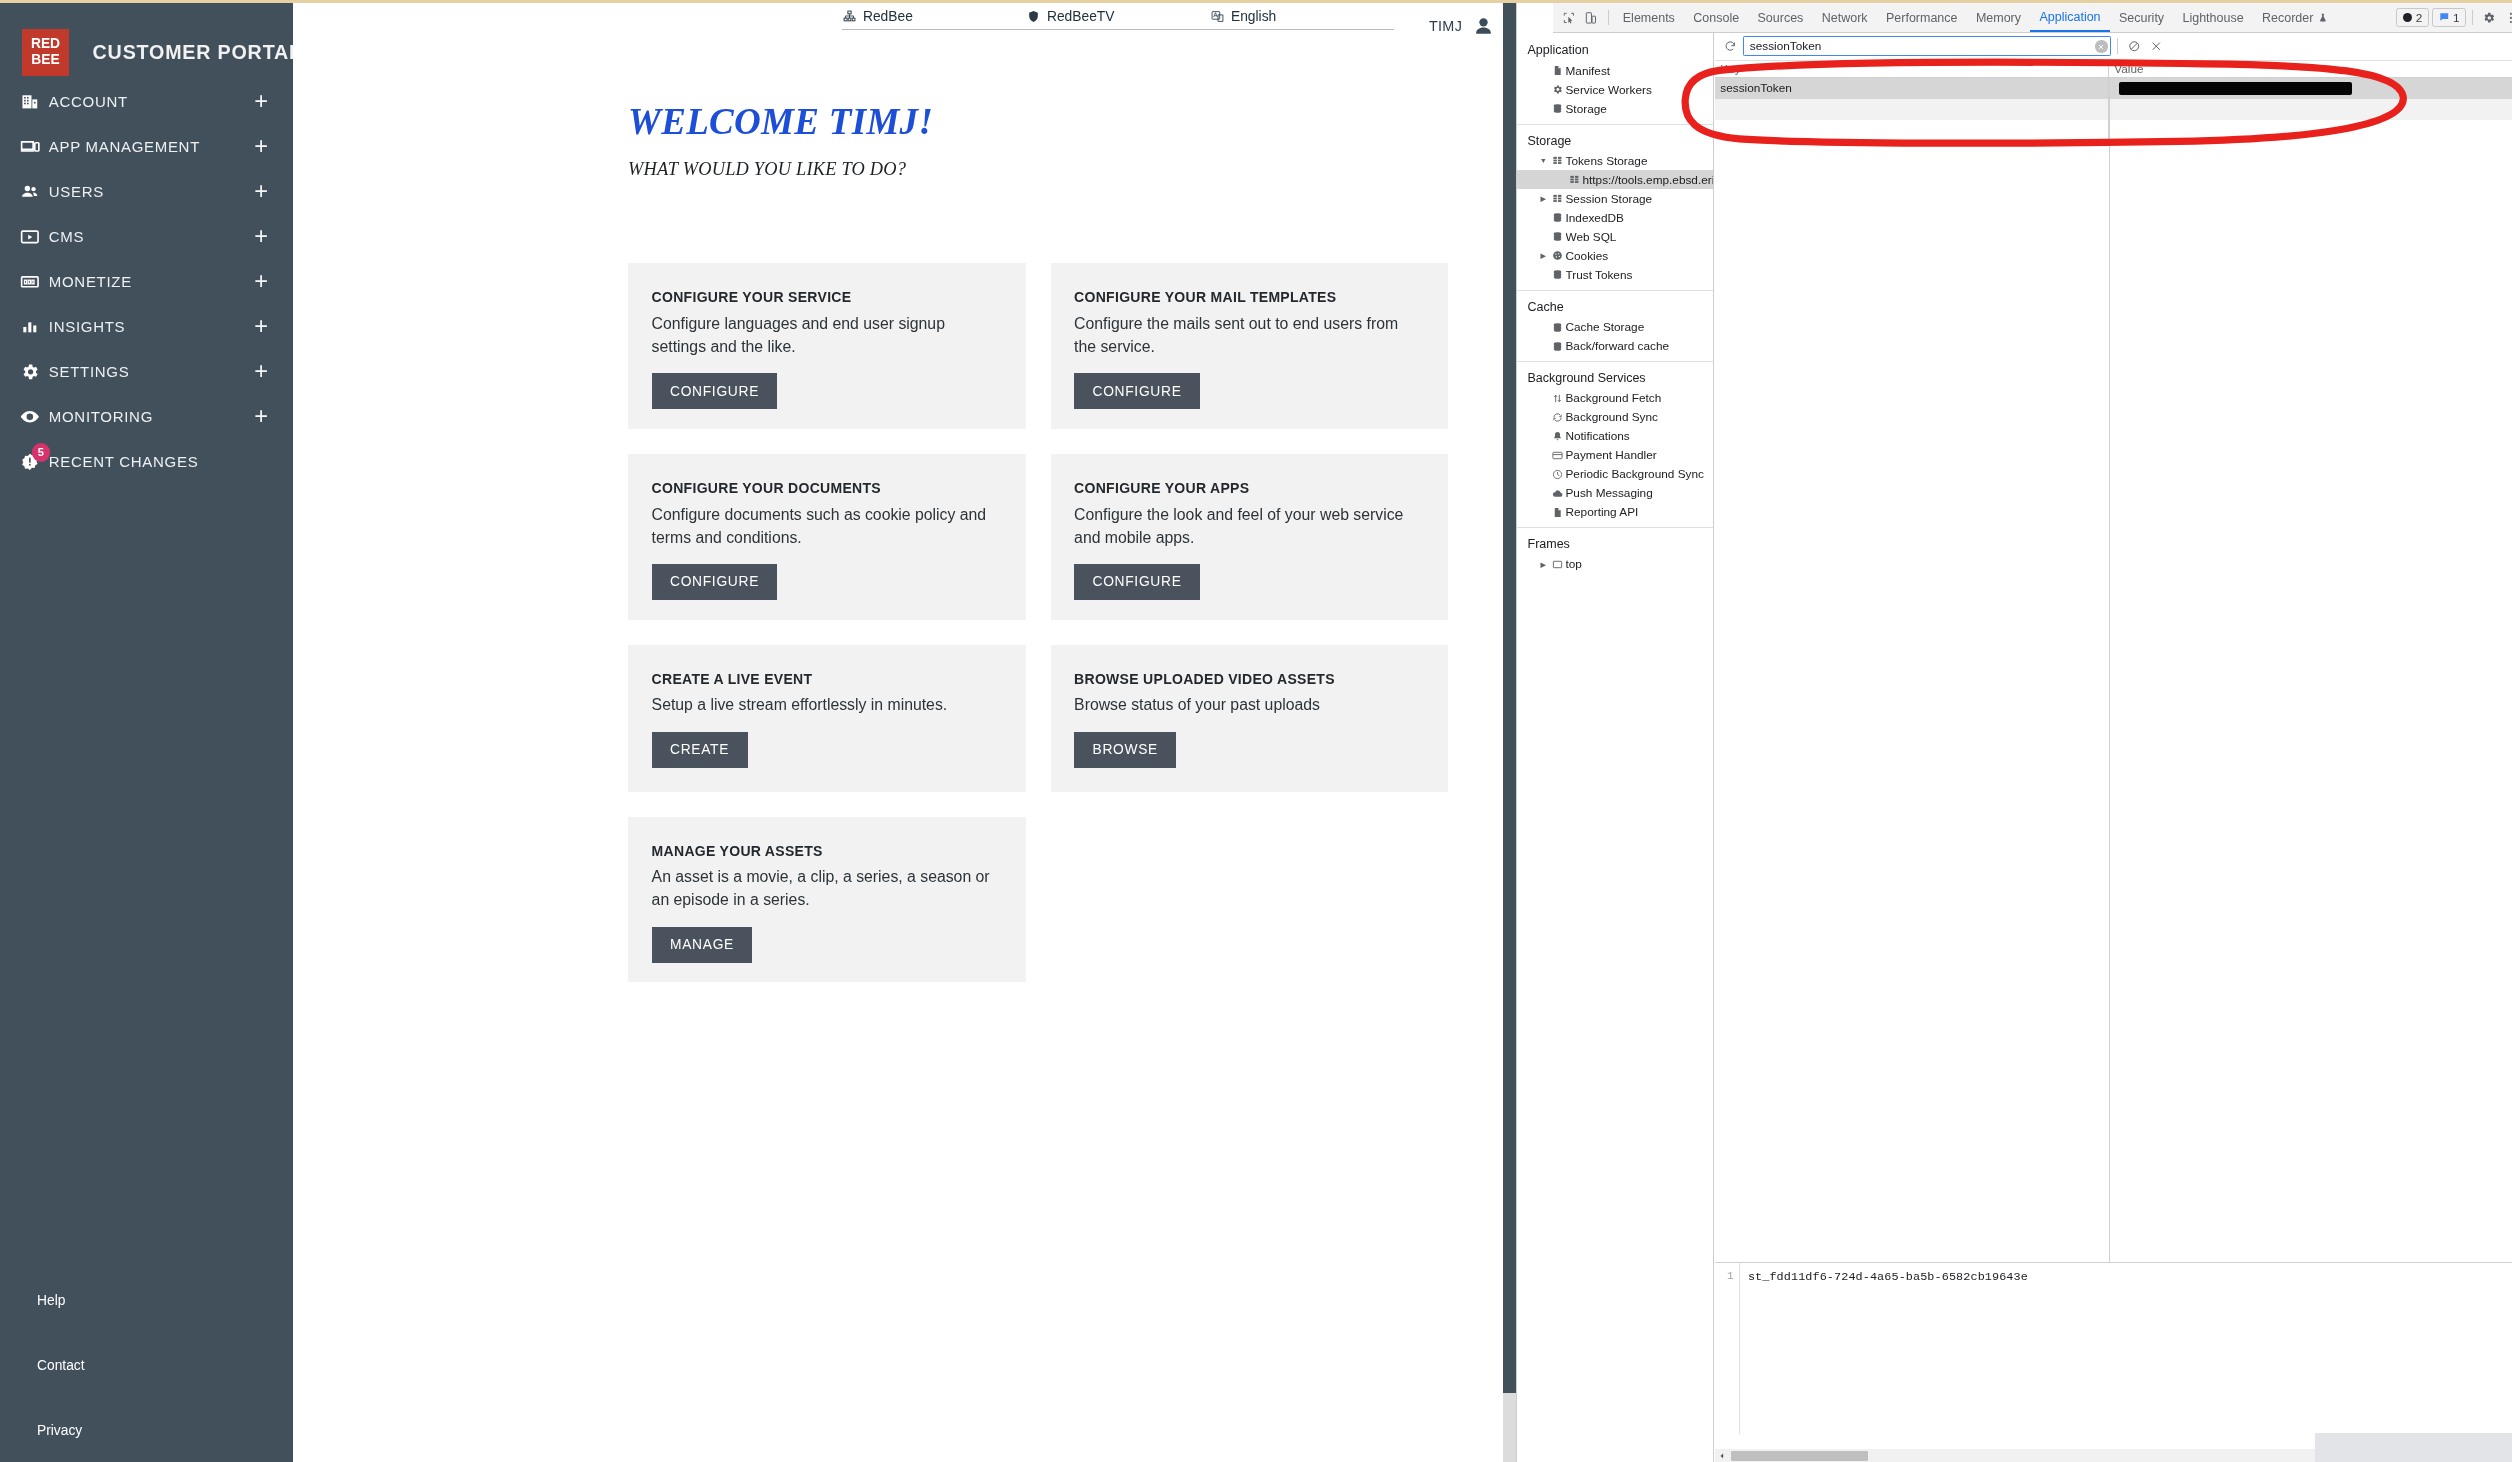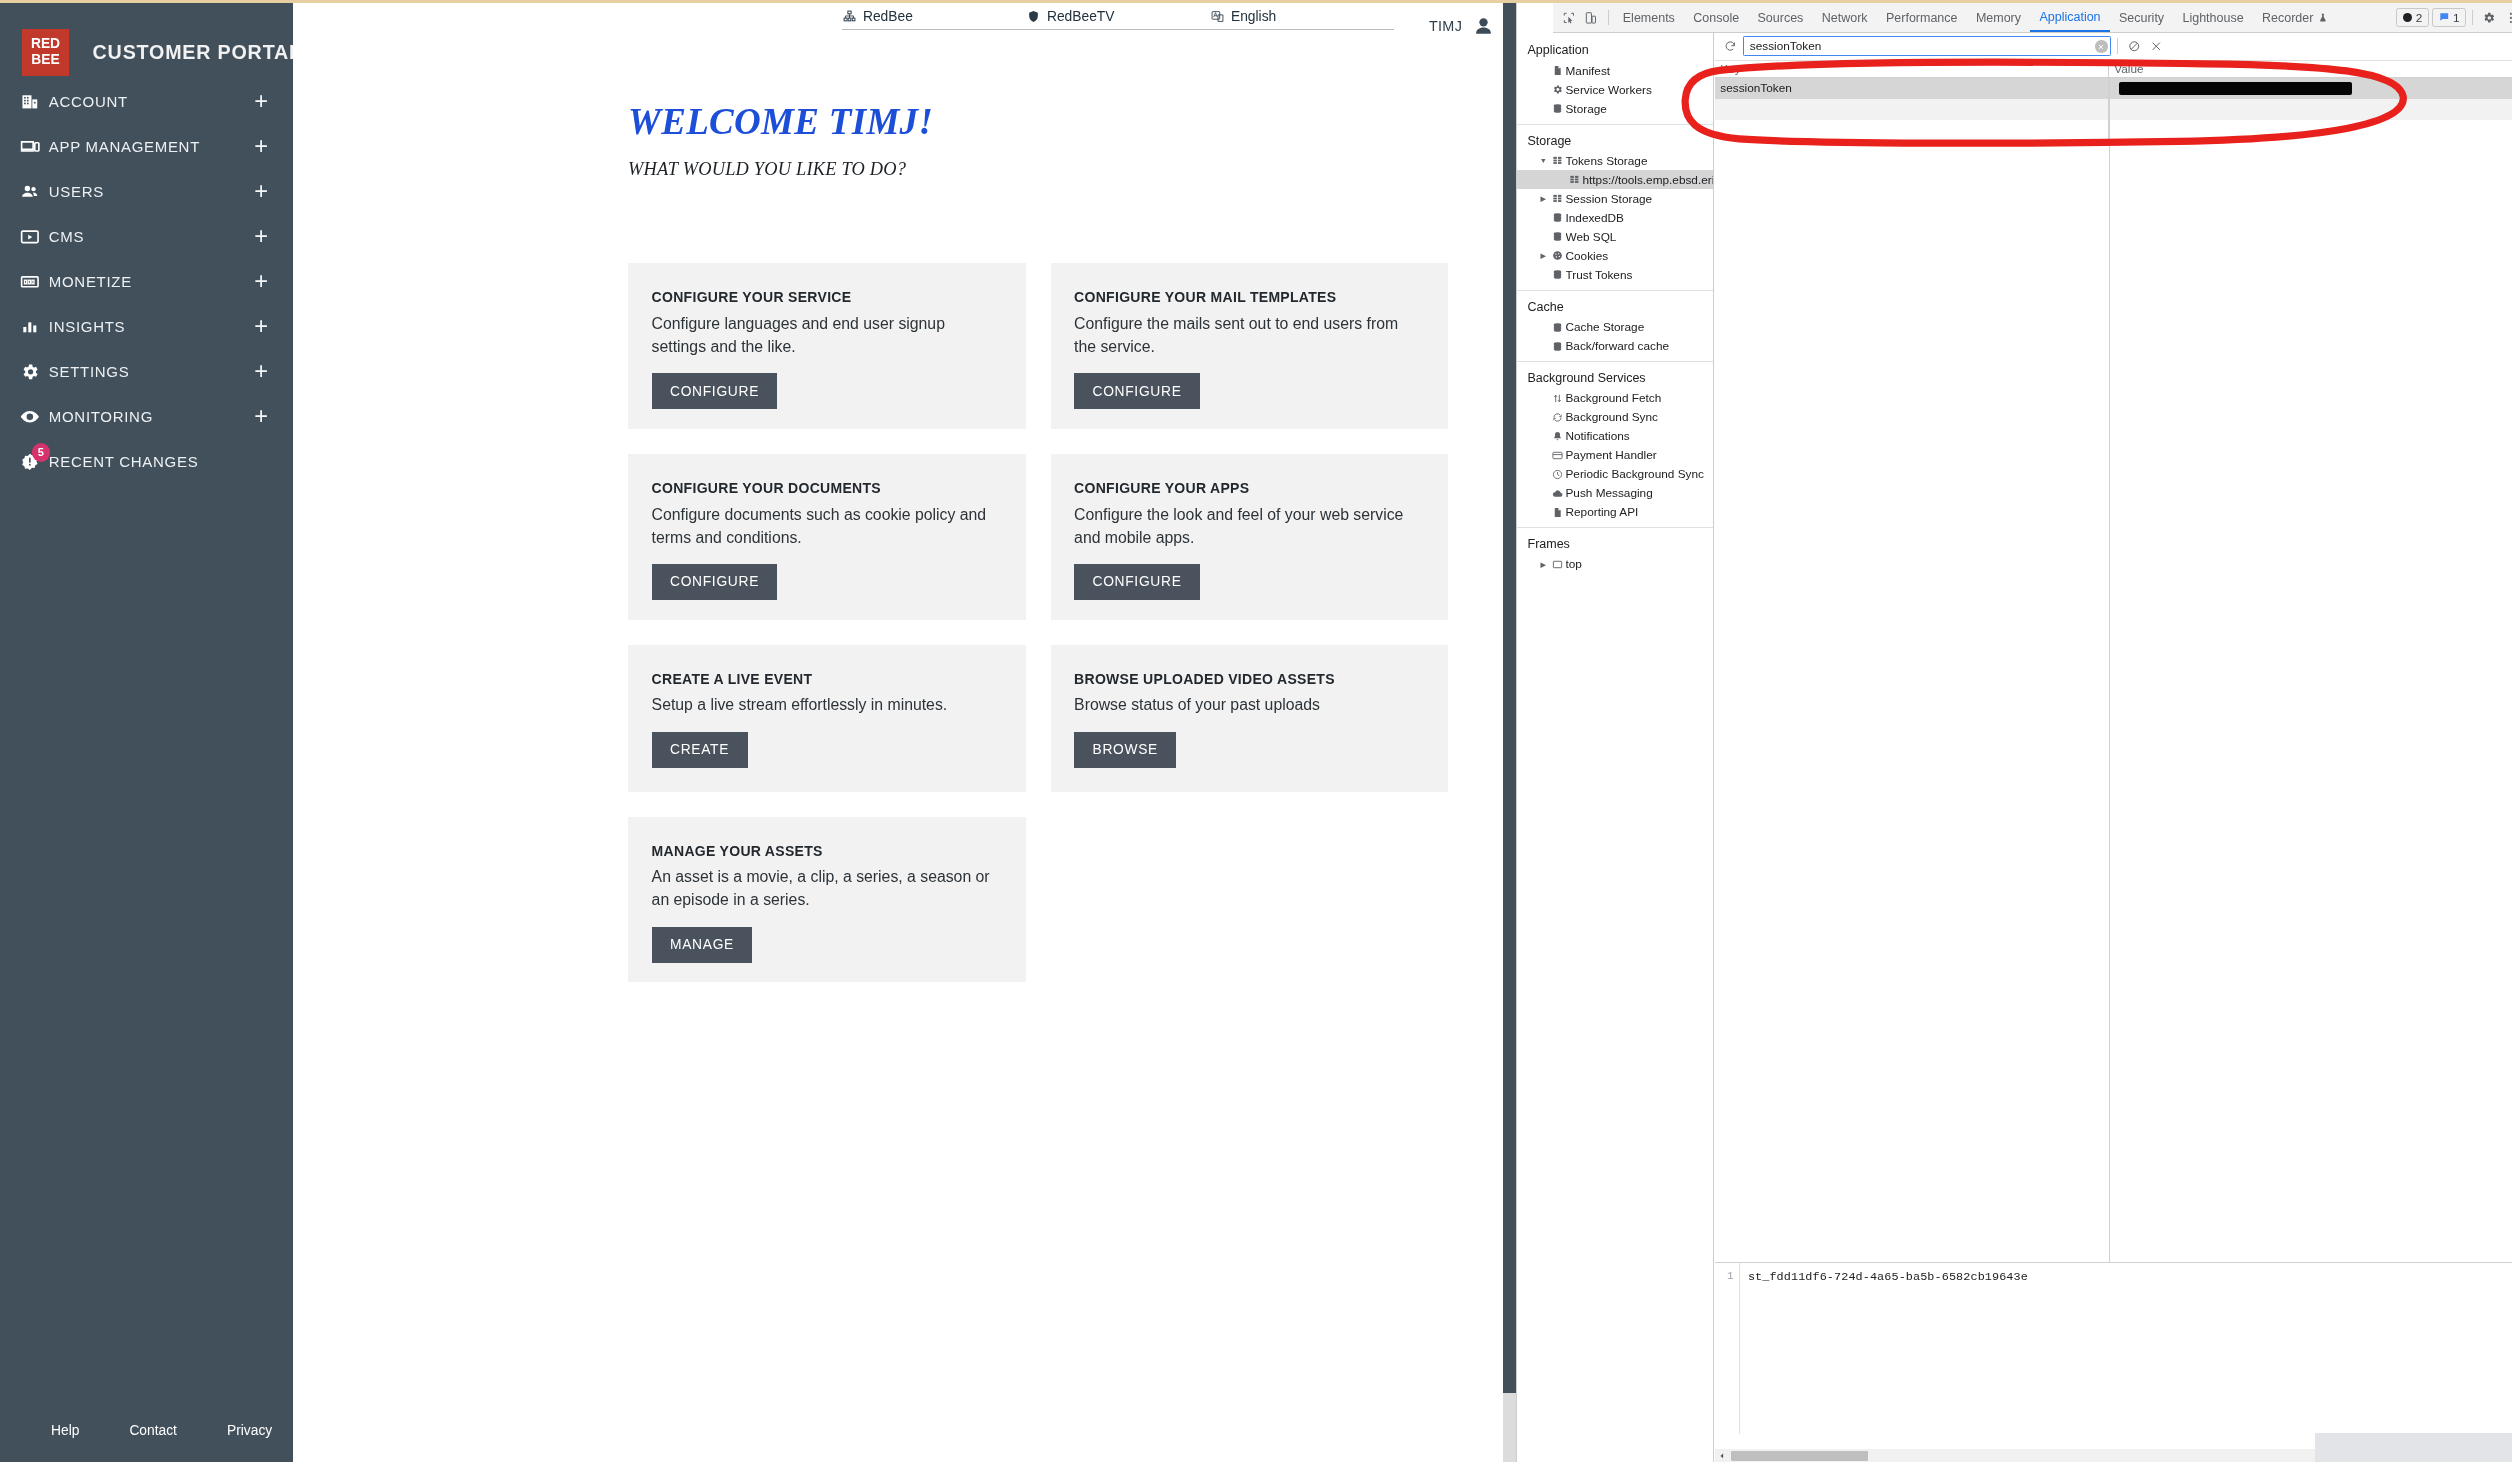--- a/index.html
+++ b/index.html
@@ -64,21 +64,21 @@
   .nav-badge {
     position: absolute; right: -1.3px; top: -8.5px;
     background: #d6336c; color: #fff; border-radius: 13px;
     min-width: 18.4px; height: 18.4px; font-size: 11px; font-weight: 700;
     display: flex; align-items: center; justify-content: center;
     padding: 0 3.9px;
   }
 
   #sidebar-footer {
     position: absolute; left: 0; bottom: 25px; width: 293px;
-    display: flex; gap: 50px; padding-left: 51px;
+    display: flex; gap: 50px; padding-left: 37px; flex-direction: column;
   }
   #sidebar-footer a {
     color: #ffffff; font-size: 13.8px; text-decoration: none;
   }
 
   
   #topbar {
     position: absolute; left: 293px; top: 3.3px; width: 1223px; height: 41px;
     background: #fff; display: flex; align-items: flex-start;
   }

